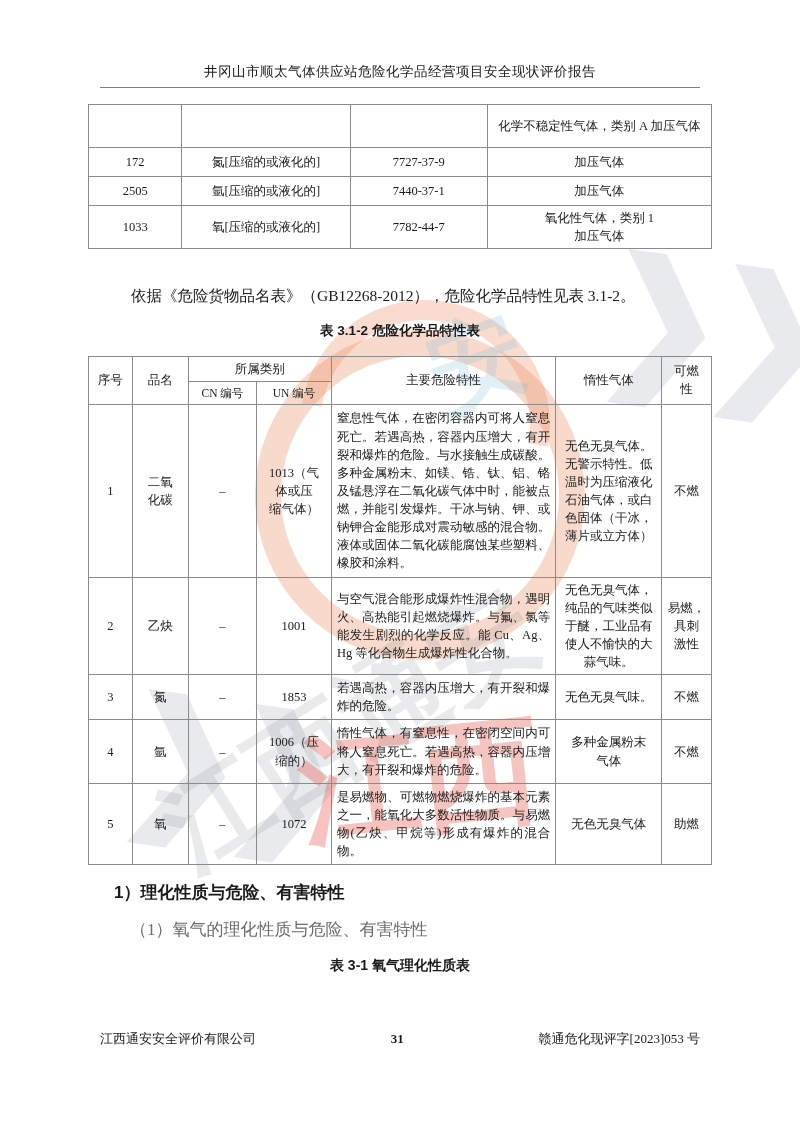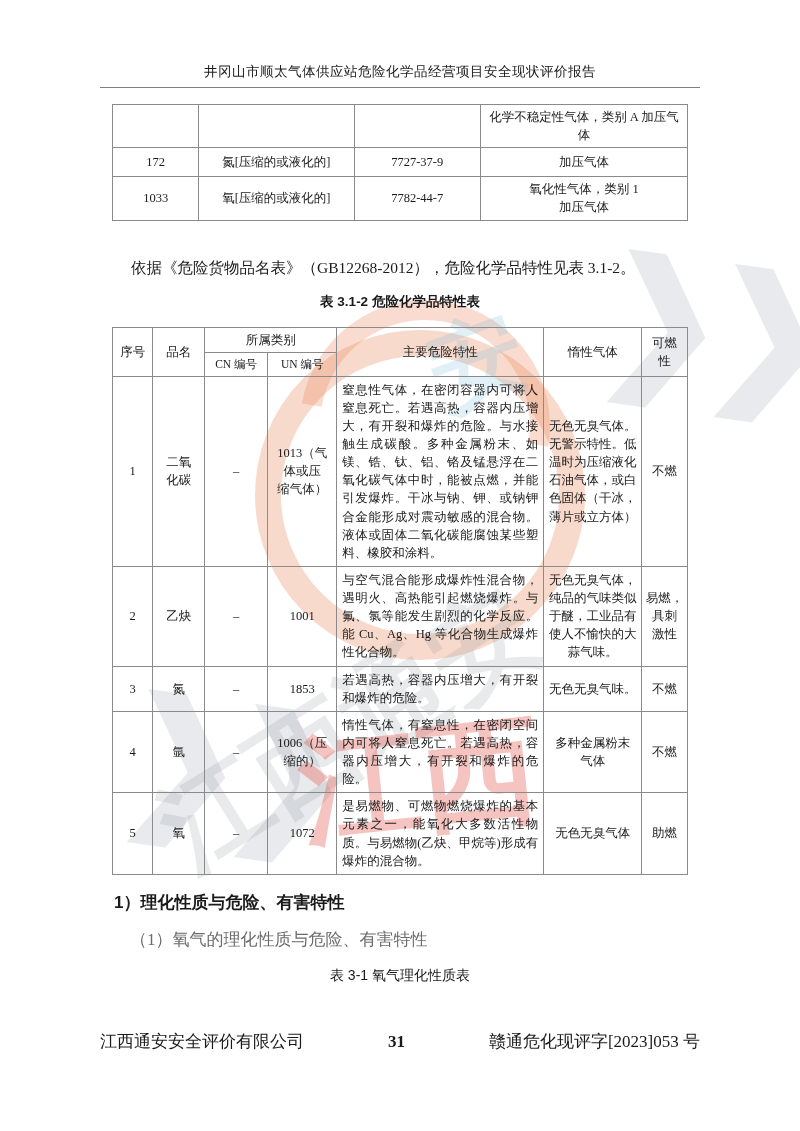--- a/index.html
+++ b/index.html
@@ -96,21 +96,21 @@
     letter-spacing: 0.5px;
     font-family: "Liberation Serif", serif;
   }
   .header-rule {
     width: 600px;
     margin: 6px auto 0 auto;
     border-bottom: 1px solid #7f7f7f;
   }
 
   
-  .tbl-wrap { width: 576px; margin: 16px auto 0 auto; }
+  .tbl-wrap { width: 624px; margin: 16px auto 0 auto; }
   table.doc {
     border-collapse: collapse;
     width: 100%;
     table-layout: fixed;
   }
   table.doc td, table.doc th {
     border: 1px solid #8a8a8a;
     padding: 3px 3px;
     font-weight: normal;
     font-size: 12.5px;
@@ -171,39 +171,39 @@
     font-size: 17px;
     padding-left: 30px;
     box-sizing: border-box;
     color: #6b6b6b;
   }
   .cap-bottom {
     width: 600px;
     margin: 16px auto 0 auto;
     text-align: center;
     font-size: 14px;
-    font-weight: normal;
+    font-weight: bold;
     font-family: "Liberation Sans", "DejaVu Sans", sans-serif;
   }
 
   
   .footer {
     position: absolute;
     left: 0;
     right: 0;
     top: 1030px;
     z-index: 3;
   }
   .footer-inner {
     width: 600px;
     margin: 0 auto;
     display: flex;
     align-items: center;
     justify-content: space-between;
-    font-size: 17px;
+    font-size: 13px;
   }
   .footer-mid { flex: 0 0 auto; font-weight: bold; }
 </style>
 </head>
 <body>
 
 <div class="watermark-layer">
   <div class="wm-ring"></div>
   <div class="wm-arc"></div>
   <div class="wm-chev a">❯❯</div>
@@ -234,20 +234,26 @@
           <td></td>
           <td></td>
           <td>化学不稳定性气体，类别 A 加压气体</td>
         </tr>
         <tr>
           <td>172</td>
           <td>氮[压缩的或液化的]</td>
           <td>7727-37-9</td>
           <td>加压气体</td>
         </tr>
+        <tr>
+          <td>2505</td>
+          <td>氩[压缩的或液化的]</td>
+          <td>7440-37-1</td>
+          <td>加压气体</td>
+        </tr>
         <tr class="r-tall">
           <td>1033</td>
           <td>氧[压缩的或液化的]</td>
           <td>7782-44-7</td>
           <td style="white-space:pre-line">氧化性气体，类别 1
 加压气体</td>
         </tr>
       </tbody>
     </table>
   </div>

